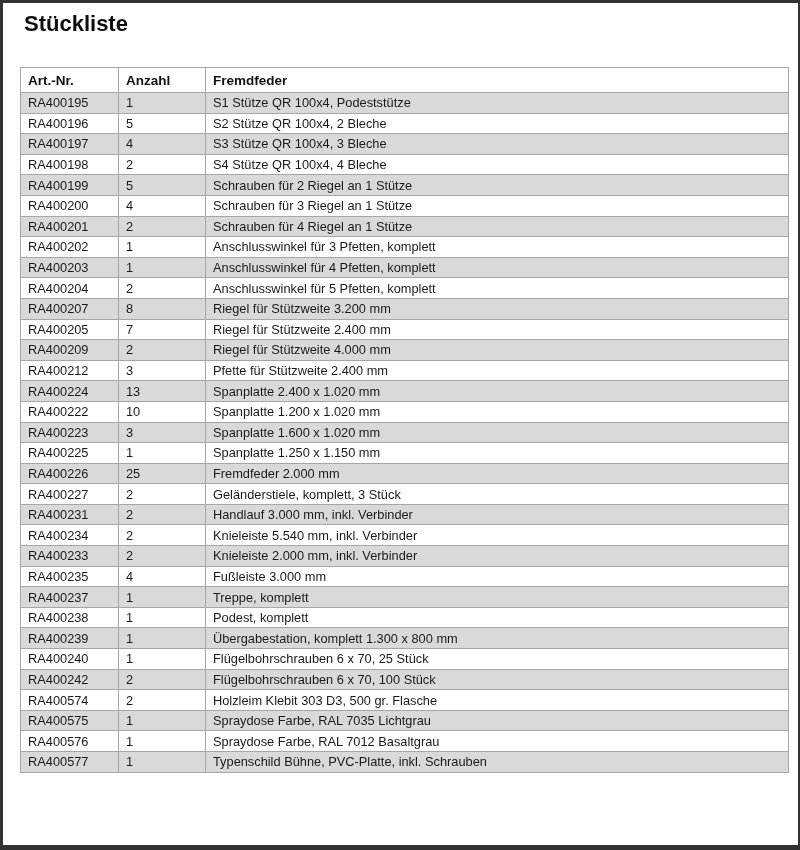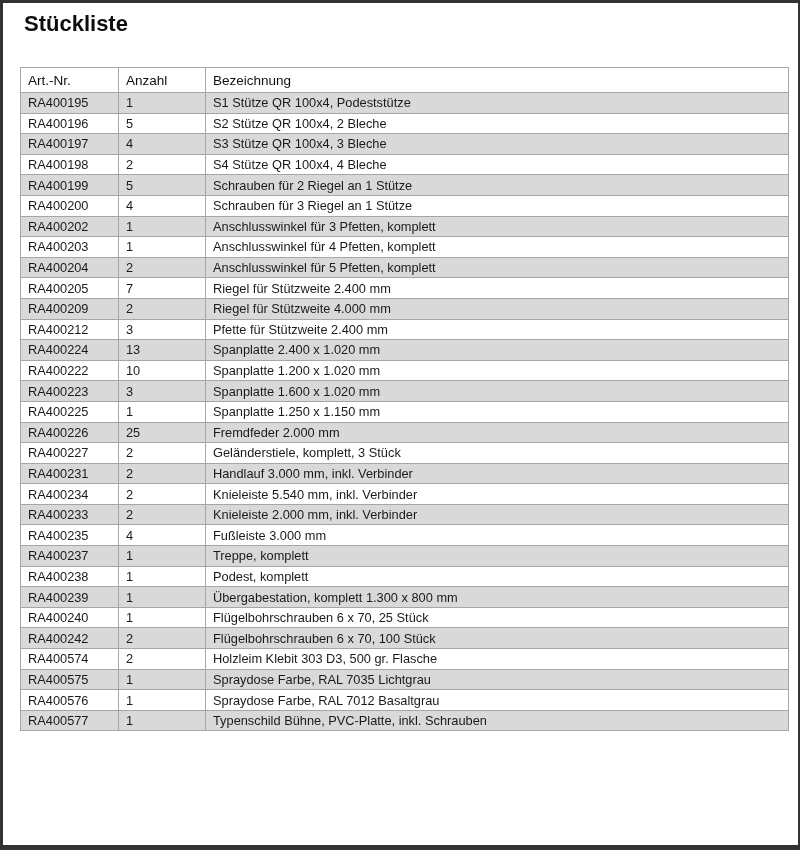--- a/index.html
+++ b/index.html
@@ -39,21 +39,21 @@
     width: 768px;
     border-collapse: collapse;
     table-layout: fixed;
   }
   table.parts th {
     height: 24px;
     padding: 0 2px 0 7px;
     text-align: left;
     vertical-align: middle;
     font-size: 13.5px;
-    font-weight: 400;
+    font-weight: 700;
     color: #111111;
     background: #ffffff;
     border: 1px solid #a6a6a6;
   }
   table.parts td {
     height: 19.6px;
     padding: 0 2px 0 7px;
     vertical-align: middle;
     font-size: 12.8px;
     font-weight: 400;
@@ -79,21 +79,21 @@
   <table class="parts">
     <colgroup>
       <col class="c1">
       <col class="c2">
       <col class="c3">
     </colgroup>
     <thead>
       <tr>
         <th>Art.-Nr.</th>
         <th>Anzahl</th>
-        <th>Bezeichnung</th>
+        <th>Fremdfeder</th>
       </tr>
     </thead>
     <tbody>
         <tr>
           <td>RA400195</td>
           <td>1</td>
           <td>S1 Stütze QR 100x4, Podeststütze</td>
         </tr>
         <tr>
           <td>RA400196</td>
@@ -114,33 +114,43 @@
           <td>RA400199</td>
           <td>5</td>
           <td>Schrauben für 2 Riegel an 1 Stütze</td>
         </tr>
         <tr>
           <td>RA400200</td>
           <td>4</td>
           <td>Schrauben für 3 Riegel an 1 Stütze</td>
         </tr>
         <tr>
+          <td>RA400201</td>
+          <td>2</td>
+          <td>Schrauben für 4 Riegel an 1 Stütze</td>
+        </tr>
+        <tr>
           <td>RA400202</td>
           <td>1</td>
           <td>Anschlusswinkel für 3 Pfetten, komplett</td>
         </tr>
         <tr>
           <td>RA400203</td>
           <td>1</td>
           <td>Anschlusswinkel für 4 Pfetten, komplett</td>
         </tr>
         <tr>
           <td>RA400204</td>
           <td>2</td>
           <td>Anschlusswinkel für 5 Pfetten, komplett</td>
+        </tr>
+        <tr>
+          <td>RA400207</td>
+          <td>8</td>
+          <td>Riegel für Stützweite 3.200 mm</td>
         </tr>
         <tr>
           <td>RA400205</td>
           <td>7</td>
           <td>Riegel für Stützweite 2.400 mm</td>
         </tr>
         <tr>
           <td>RA400209</td>
           <td>2</td>
           <td>Riegel für Stützweite 4.000 mm</td>

